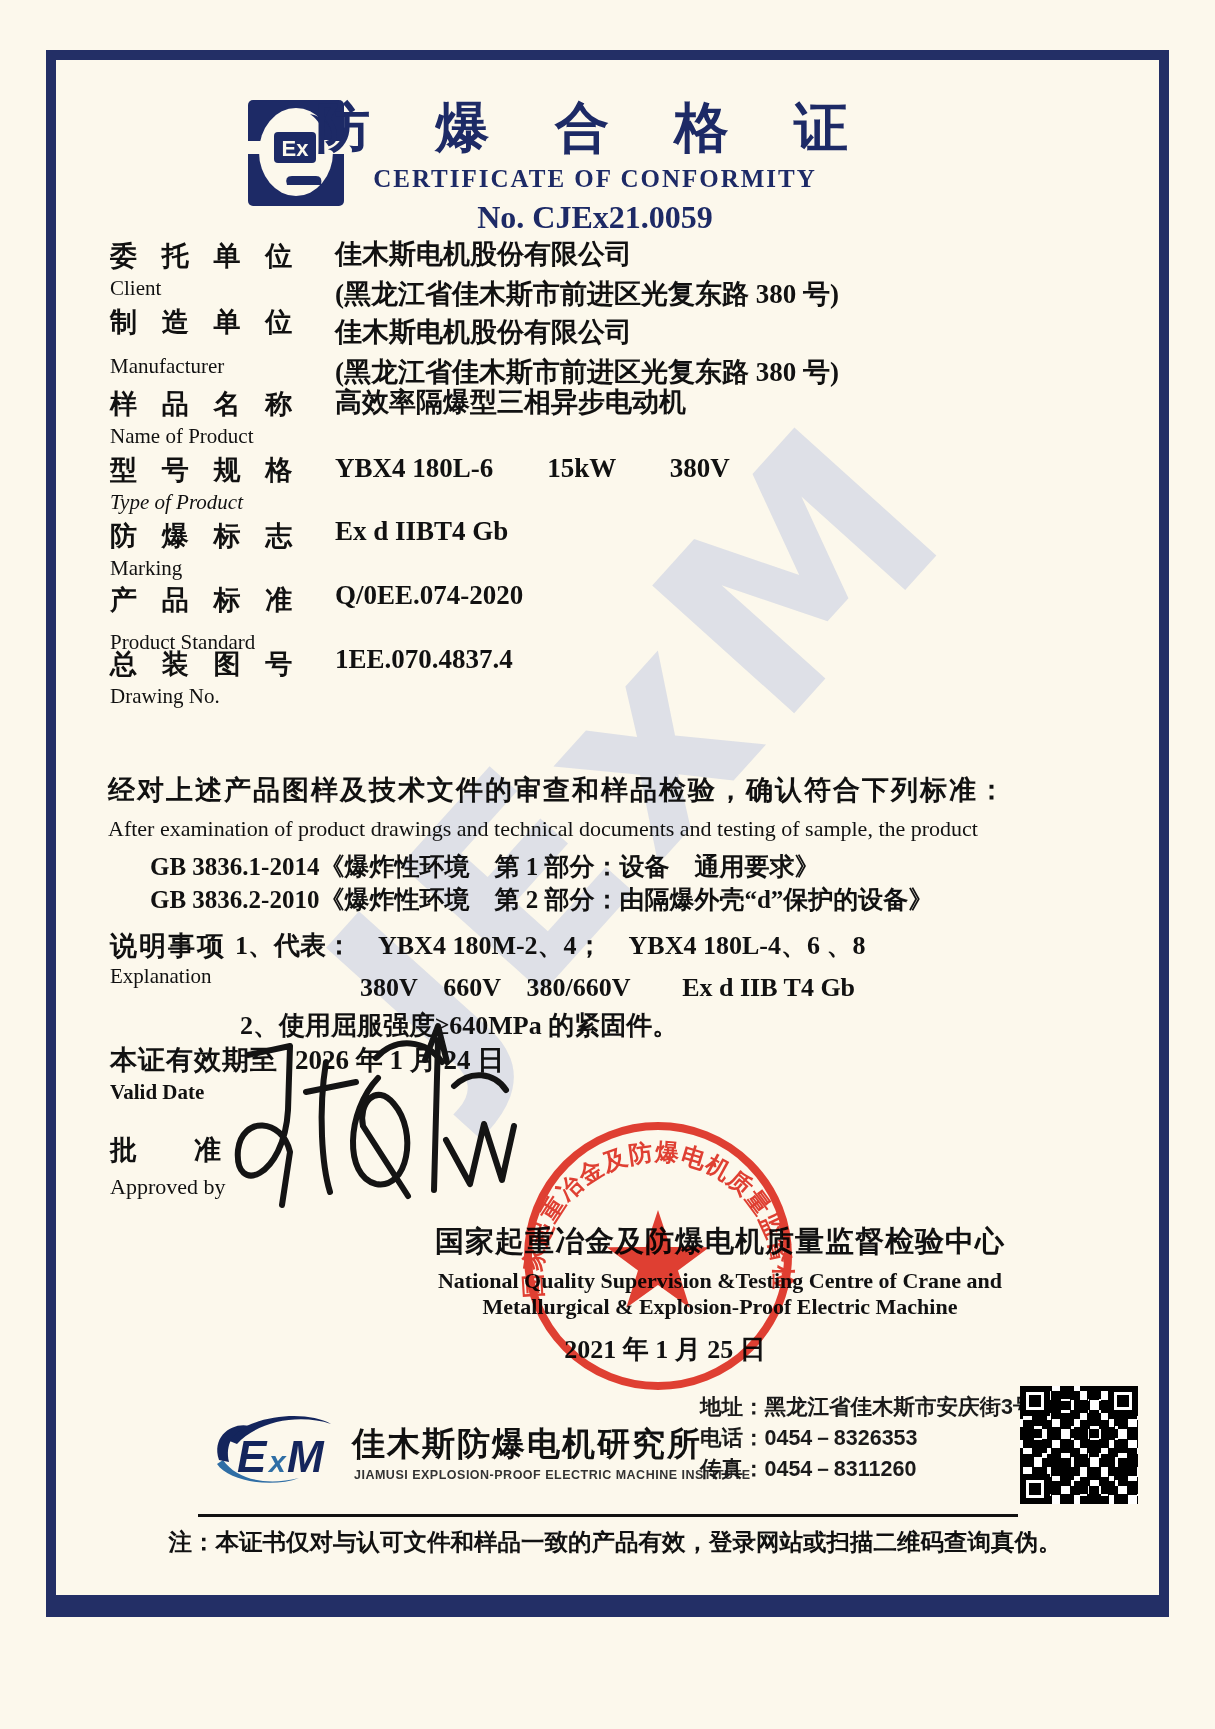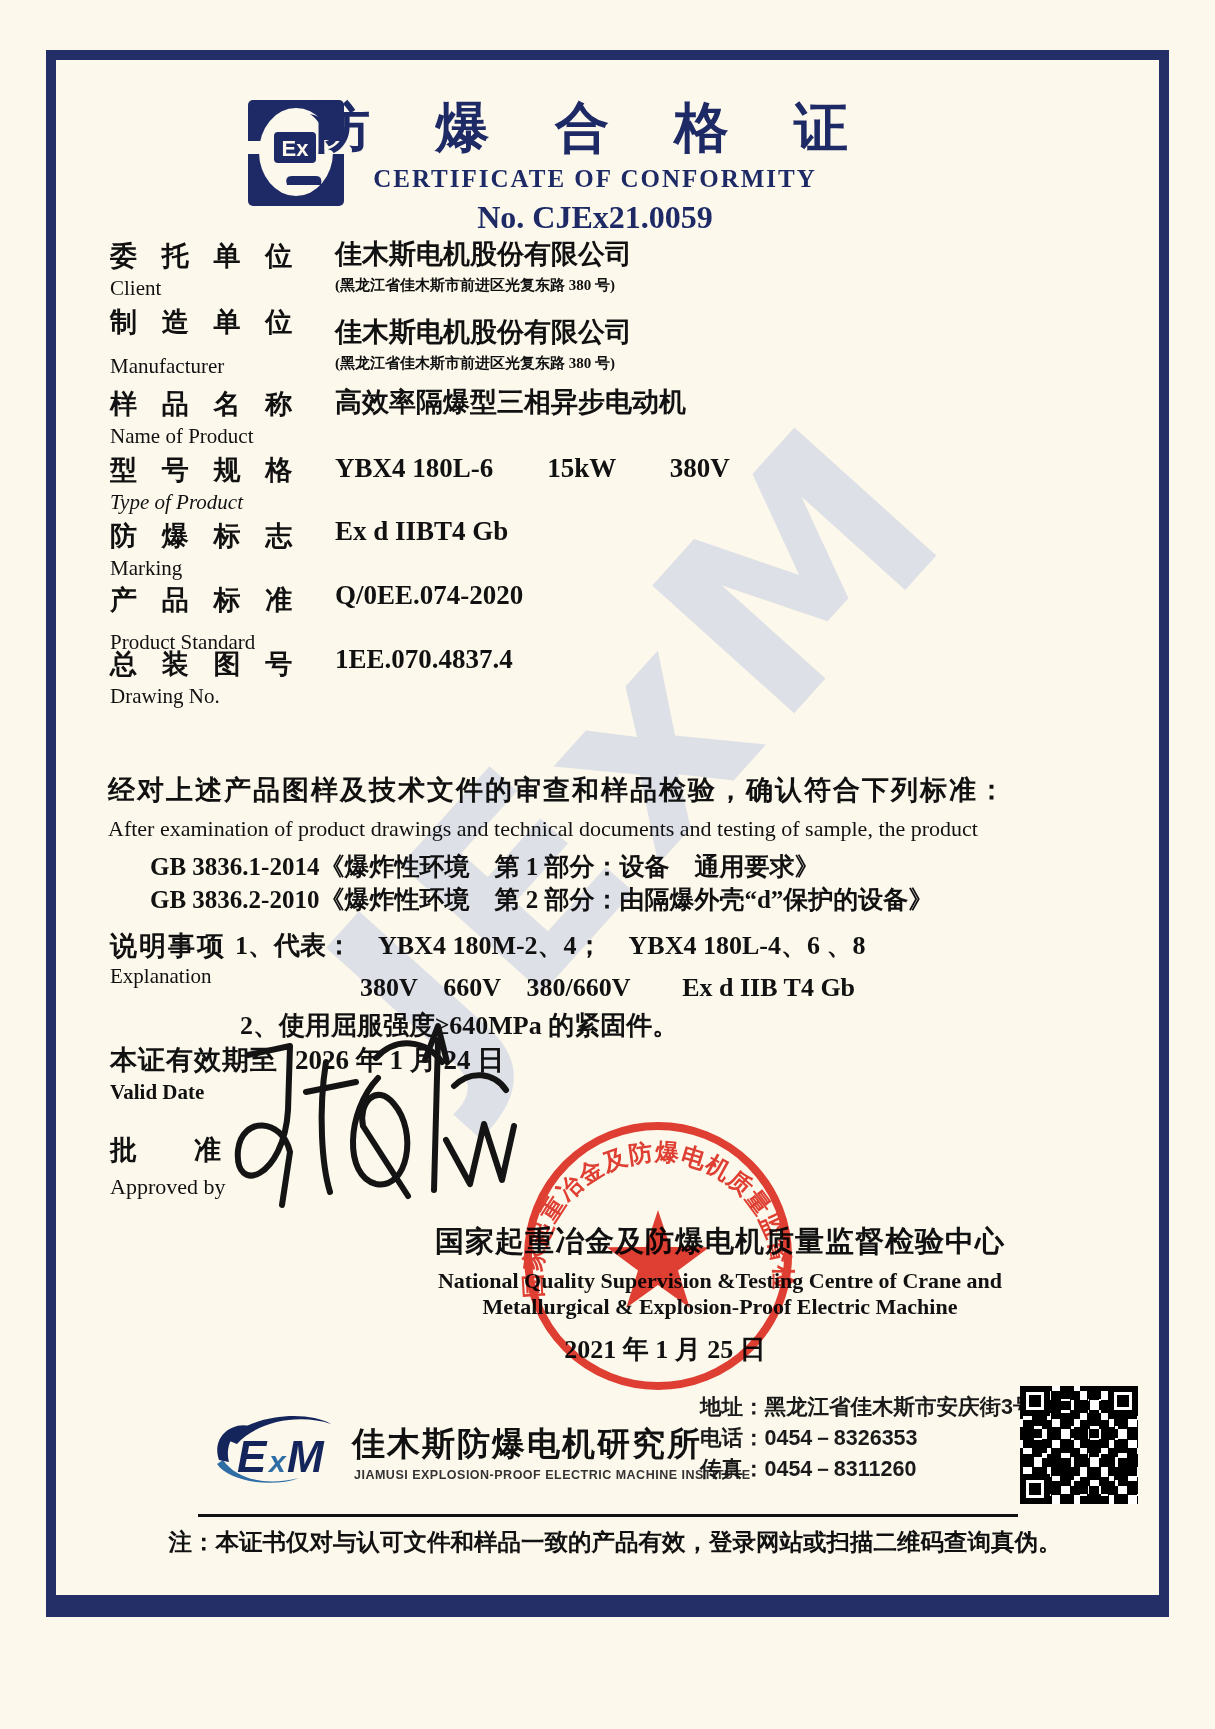--- a/index.html
+++ b/index.html
@@ -14,21 +14,21 @@
      color:rgba(152,170,218,0.30);transform:rotate(-48deg);text-align:center;line-height:380px;}
   
   .hdr{position:absolute;left:280px;top:92px;width:630px;text-align:center;z-index:1;}
   .title{font-size:54px;font-weight:bold;letter-spacing:26px;color:#1d2a66;white-space:nowrap;}
   .subtitle{font-size:25px;font-weight:bold;letter-spacing:2px;color:#1d2a66;}
   .certno{margin-top:6px;font-size:32px;font-weight:bold;color:#1d2a66;}
   
   .lab-cn{position:absolute;left:110px;width:230px;font-size:27px;font-weight:bold;letter-spacing:9px;white-space:nowrap;}
   .lab-en{position:absolute;left:110px;font-size:21px;}
   .val{position:absolute;left:335px;font-size:27px;font-weight:bold;white-space:nowrap;}
-  .note{position:absolute;left:335px;font-size:15px;font-weight:bold;white-space:nowrap;}
+  .note{position:absolute;left:335px;font-size:27px;font-weight:bold;white-space:nowrap;}
   .z1{z-index:1;}
   .stmt{position:absolute;left:108px;width:975px;z-index:1;}
   .stmt-cn{font-size:27px;font-weight:bold;letter-spacing:2px;white-space:nowrap;}
   .stmt-en{font-size:22px;}
   .gb{font-size:25px;font-weight:bold;padding-left:42px;white-space:nowrap;}
   .exp-line{position:absolute;font-size:26px;font-weight:bold;white-space:nowrap;z-index:1;}
   
   .authority{position:absolute;left:390px;top:1222px;width:660px;text-align:center;z-index:1;}
   .auth-cn{font-size:29px;font-weight:bold;letter-spacing:1px;white-space:nowrap;}
   .auth-en{font-size:22px;font-weight:bold;line-height:26px;}

